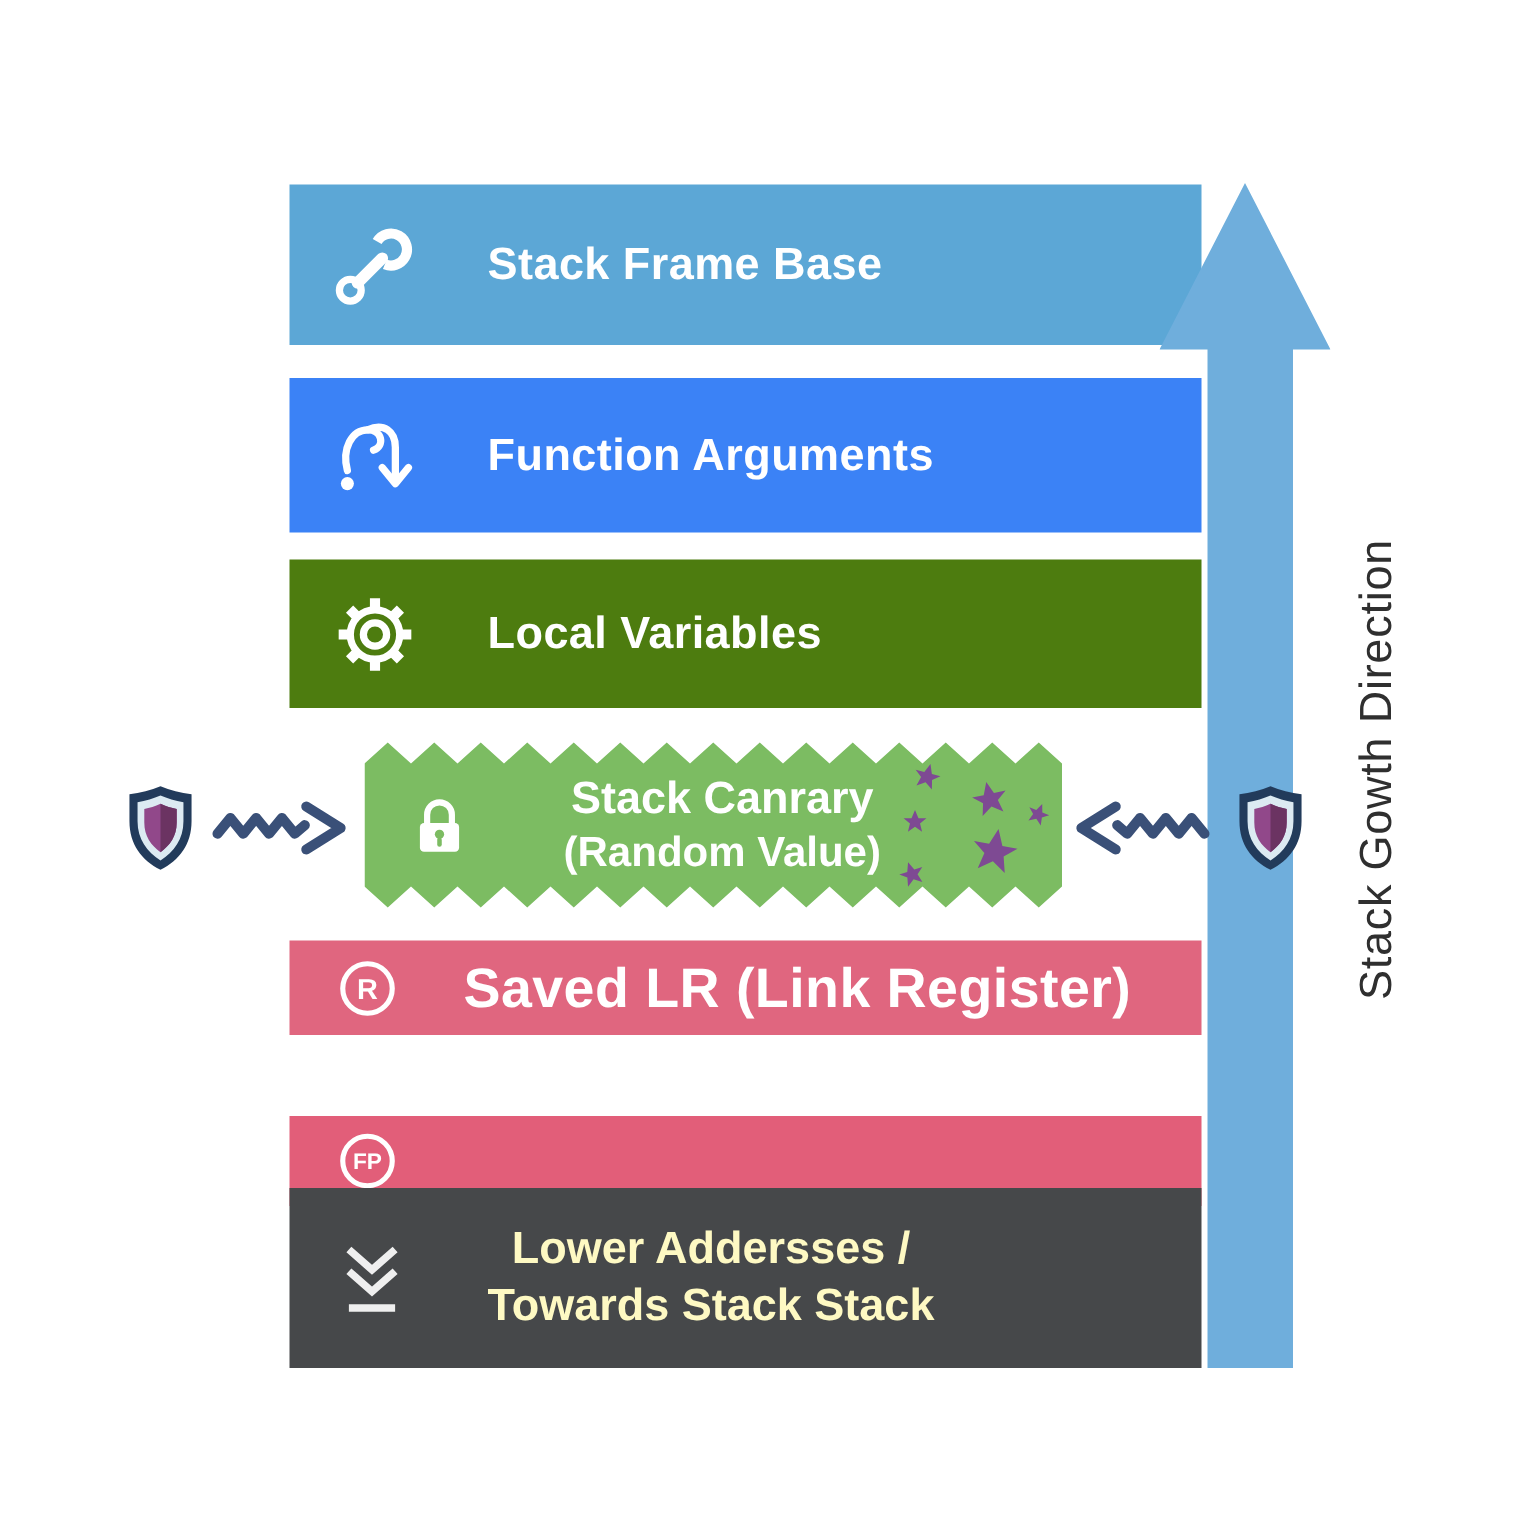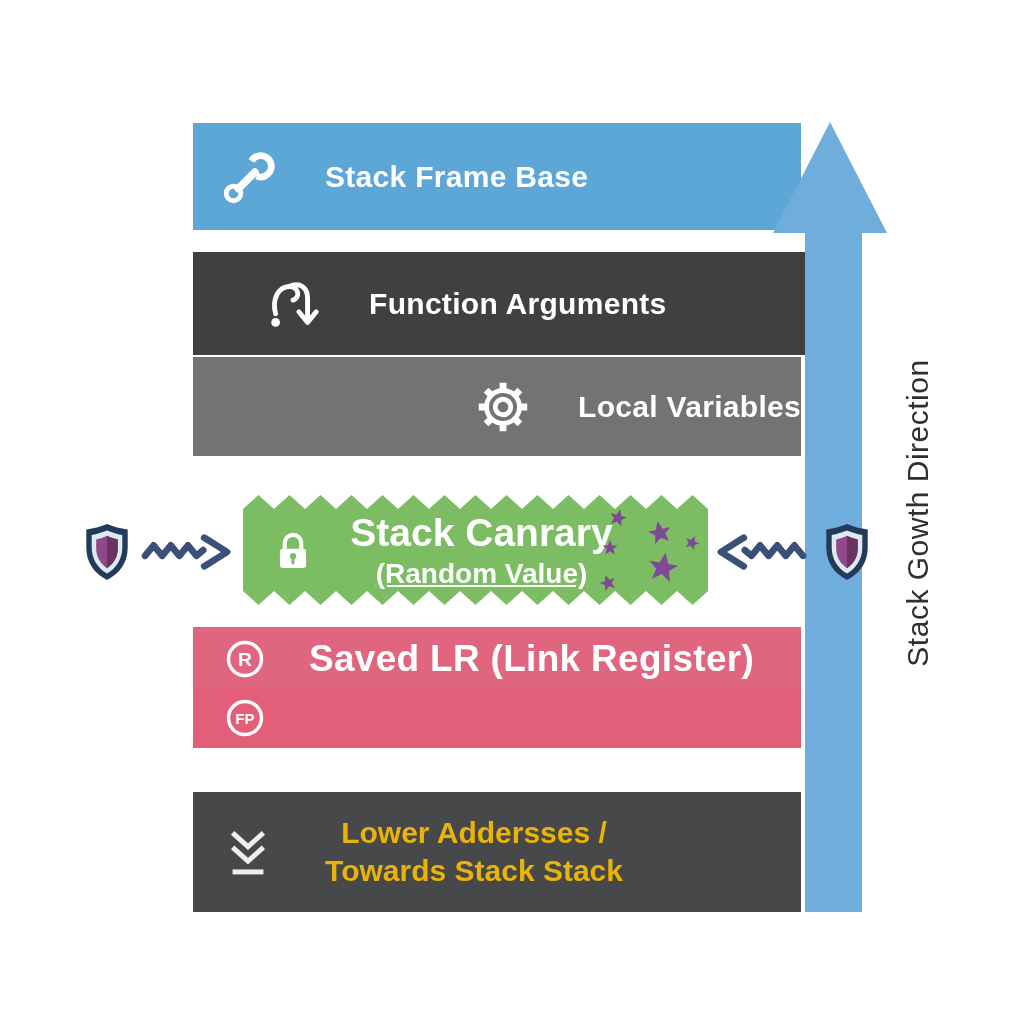--- a/index.html
+++ b/index.html
@@ -4,40 +4,40 @@
 <style>
   html,body{margin:0;padding:0;background:#ffffff;}
   #stage{
     position:relative;width:1024px;height:1024px;background:#ffffff;overflow:hidden;
     font-family:"Liberation Sans",sans-serif;
   }
   .bar{position:absolute;left:193px;width:608px;display:flex;align-items:center;color:#fff;}
   .bar .label{font-size:30px;font-weight:bold;letter-spacing:.3px;}
   .icon{flex:0 0 auto;display:block;}
   #bar-base      {top:123px;height:107px;background:#5CA7D6;}
-  #bar-args      {top:252px;height:103px;background:#404040;padding-left:44px;}
-  #bar-locals    {top:357px;height:99px; background:#737373;justify-content:flex-end;}
+  #bar-args      {top:252px;height:103px;background:#3b82f6;}
+  #bar-locals    {top:373px;height:99px; background:#4d7c0f;}
   #bar-lr        {top:627px;height:63px; background:#E0667F;}
-  #bar-fp        {top:688px;height:60px; background:#E25E79;}
-  #bar-bottom    {top:792px;height:120px;background:#46484A;color:#eab308;}
+  #bar-fp        {top:744px;height:60px; background:#E25E79;}
+  #bar-bottom    {top:792px;height:120px;background:#46484A;color:#fef9c3;}
   .big-icon{margin-left:26px;margin-right:44px;width:62px;height:62px;}
   .badge-icon{margin-left:30px;margin-right:42px;width:44px;height:44px;}
   .bar .label-sm{font-size:37px;font-weight:bold;letter-spacing:.3px;}
   .two-line{flex:1;text-align:center;font-weight:bold;font-size:30px;line-height:1.27;}
   #bar-bottom .two-line{margin-right:130px;}
   #bar-bottom .big-icon{margin-right:0;width:58px;height:58px;}
 
   
   #bar-canary{position:absolute;left:243px;top:493px;width:465px;height:114px;display:flex;align-items:center;}
   #canary-bg{position:absolute;inset:0;}
   #canary-content{position:relative;display:flex;align-items:center;width:100%;height:100%;color:#fff;}
   #canary-content .lock{margin-left:28px;width:44px;height:50px;}
   #canary-text{flex:1;text-align:center;margin-right:60px;font-weight:bold;line-height:1.2;}
-  #canary-line1{font-size:39px;}
-  #canary-line2{font-size:28px;text-decoration:underline;}
+  #canary-line1{font-size:30px;}
+  #canary-line2{font-size:28px;}
   #canary-stars{position:absolute;inset:0;pointer-events:none;}
 
   
   #growth-arrow{position:absolute;left:773px;top:122px;width:114px;height:790px;}
   #growth-label{
     position:absolute;left:918px;top:513px;
     transform:translate(-50%,-50%) rotate(-90deg);
     white-space:nowrap;font-size:30px;font-weight:500;color:#2F2F2F;letter-spacing:.5px;
   }
 

